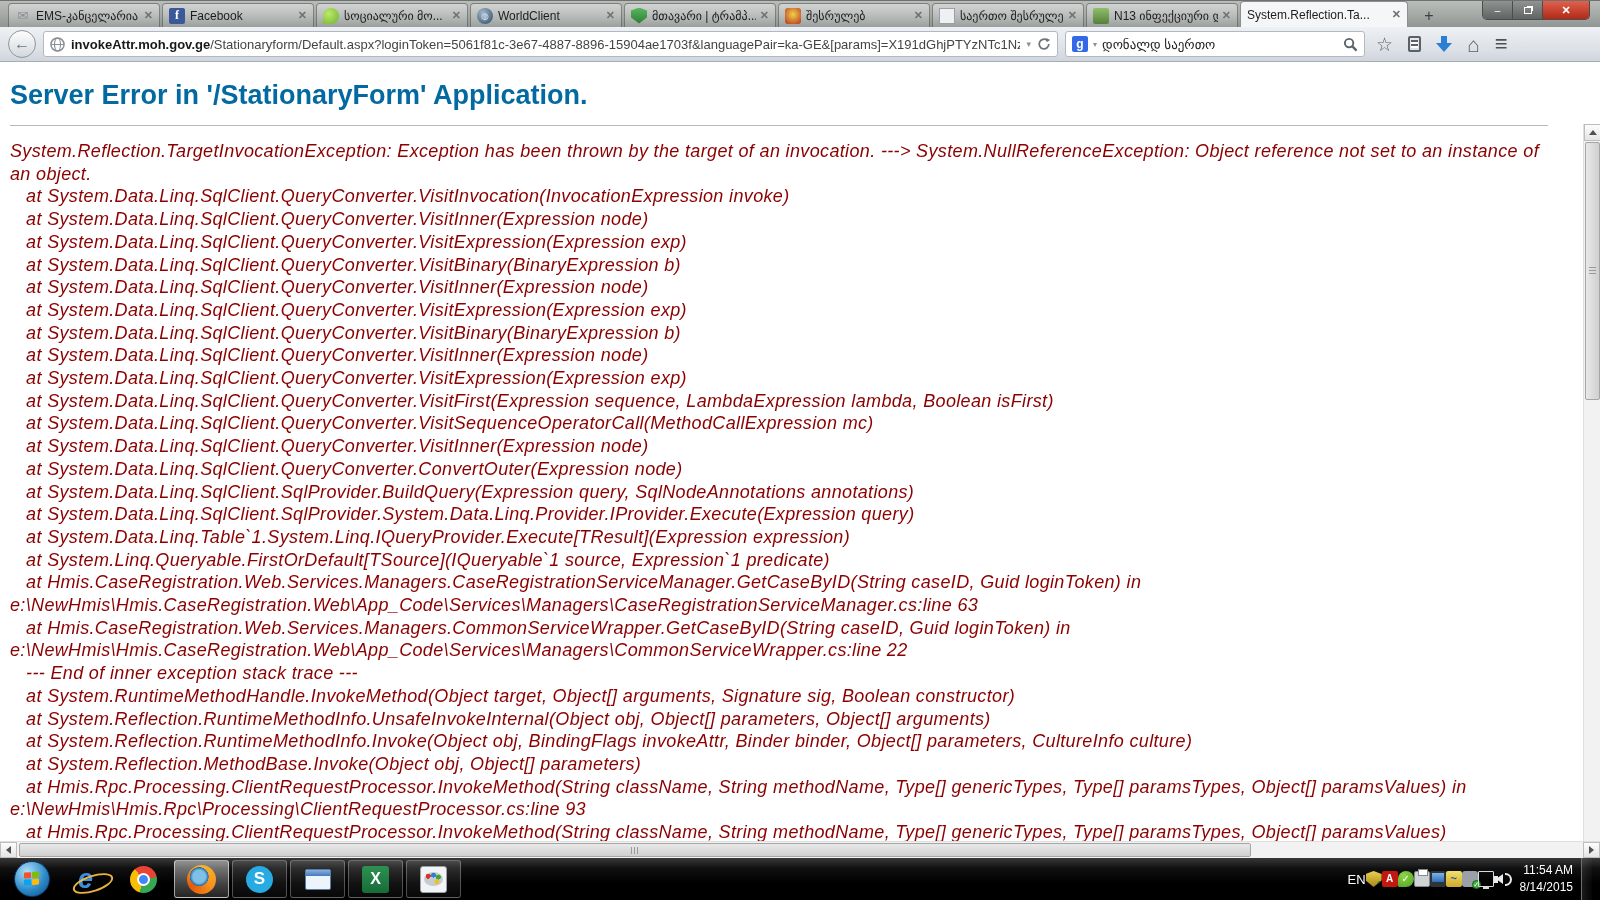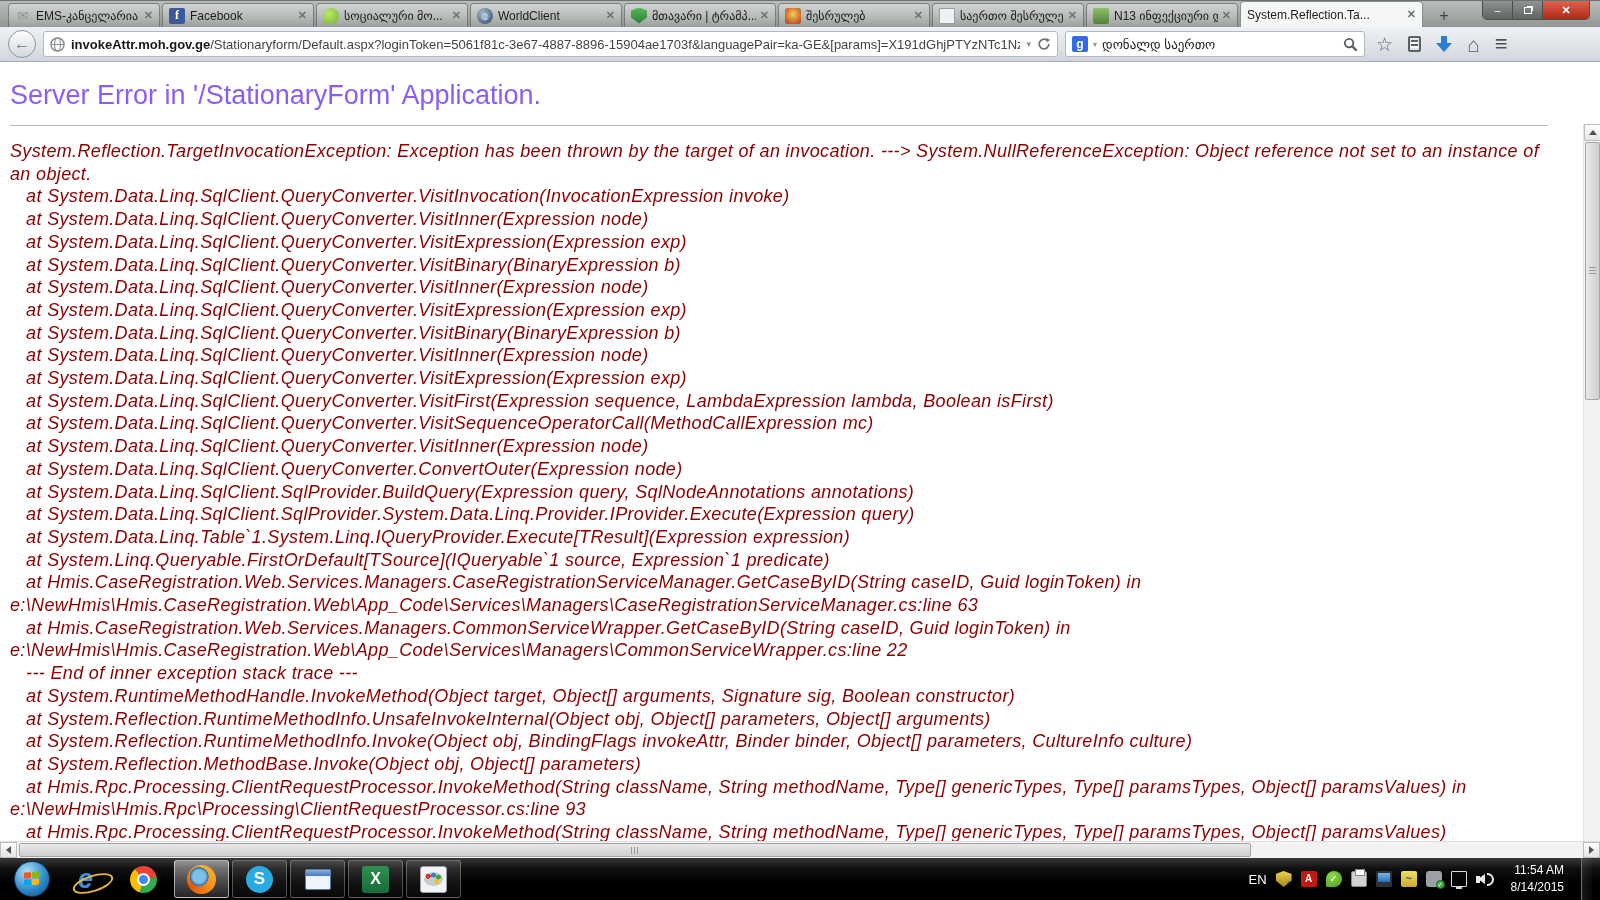--- a/index.html
+++ b/index.html
@@ -5,21 +5,21 @@
   * { margin:0; padding:0; box-sizing:border-box; }
   html,body { width:1600px; height:900px; overflow:hidden; font-family:"Liberation Sans",sans-serif; background:#000; }
   .window { position:absolute; top:0; left:0; width:1600px; height:858px; background:#fff; }
 
   
   .titlebar { position:relative; height:27px; background:linear-gradient(#b9bdba,#a2a7a4 60%,#8f9592); border-top:1px solid #6d716f; }
   .tabs { position:absolute; left:8px; bottom:0; display:flex; align-items:flex-end; }
   .tab { width:152px; height:24px; margin-right:2px; display:flex; align-items:center; padding:0 6px;
          border:1px solid rgba(70,75,72,.55); border-bottom:none; border-radius:4px 4px 0 0;
          background:linear-gradient(rgba(255,255,255,.38),rgba(255,255,255,.10)); font-size:12px; color:#1d1d1d; }
-  .tab.active { width:183px; height:26px; background:#f4f6f7; border-color:#8a908d; position:relative; z-index:2; }
+  .tab.active { width:168px; height:26px; background:#f4f6f7; border-color:#8a908d; position:relative; z-index:2; }
   .tab-title { flex:1; overflow:hidden; white-space:nowrap; }
   .tab-close { color:#6e7472; font-size:11px; font-weight:bold; padding-left:4px; cursor:default; }
   .favicon { width:16px; height:16px; margin-right:5px; flex:none; display:flex; align-items:center; justify-content:center; font-size:11px; }
   .fav-ems { color:#8a8f94; font-size:13px; }
   .fav-fb { background:#3b5998; color:#fff; border-radius:2px; font-weight:bold; font-size:12px; font-family:"Liberation Serif",serif; }
   .fav-leaf { background:radial-gradient(circle at 35% 35%,#bfe86a,#6db52c); border-radius:50% 50% 50% 0; }
   .fav-globe { background:radial-gradient(circle at 35% 30%,#9fb6c8,#2d4a66); border-radius:50%; color:#dce8f2; font-size:9px; }
   .fav-shield { background:linear-gradient(#57b75b,#2c7d36); clip-path:polygon(50% 0,100% 18%,100% 62%,50% 100%,0 62%,0 18%); }
   .fav-emblem { background:radial-gradient(circle at 50% 40%,#f3d04a,#b5321f); border-radius:3px; }
   .fav-doc { background:#eef1f3; border:1px solid #9aa1a6; }
@@ -54,21 +54,21 @@
   .ticon { color:#5a6167; font-size:19px; line-height:1; }
   .clipboard-icon { width:13px; height:16px; border:2px solid #5a6167; border-radius:2px;
                     background:repeating-linear-gradient(#fff 0 2px,#5a6167 2px 4px); background-clip:content-box; padding:2px 1px; }
   .dl-icon { display:flex; flex-direction:column; align-items:center; }
   .dl-stem { width:6px; height:7px; background:#2a7fd4; }
   .dl-head { width:0; height:0; border-left:8px solid transparent; border-right:8px solid transparent; border-top:9px solid #2a7fd4; }
   .menu-icon { font-size:22px; color:#4c5358; font-weight:bold; }
 
   
   .content { position:relative; height:779px; background:#fff; padding:10px 12px 0 10px; overflow:hidden; }
-  .err-title { color:#8b5cf6; font-size:27px; font-weight:normal; letter-spacing:0; margin:8px 0 14px 0; }
+  .err-title { color:#0369a1; font-size:27px; font-weight:bold; letter-spacing:0; margin:8px 0 14px 0; }
   .rule { border:none; border-top:1px solid #b9b9b9; margin-right:40px; }
   .trace { font-family:"Liberation Sans",sans-serif; font-style:italic; font-size:18px; line-height:22.7px;
            letter-spacing:.35px; color:#8b0000; white-space:pre-wrap; overflow-wrap:break-word;
            width:1538px; margin-top:14px; }
 
   
   .vscroll { position:absolute; top:62px; right:0; width:17px; height:778px; background:#f2f2f2; border-left:1px solid #dfdfdf; }
   .scroll-btn { position:absolute; left:0; width:17px; height:17px; background:linear-gradient(#fdfdfd,#e4e4e4);
                 border:1px solid #bdbdbd; display:flex; align-items:center; justify-content:center; }
   .tri-up { width:0; height:0; border-left:4px solid transparent; border-right:4px solid transparent; border-bottom:5px solid #505050; }
@@ -113,21 +113,21 @@
   .excel-ic { width:27px; height:27px; border-radius:3px; background:linear-gradient(#2d9150,#176b38);
               color:#fff; font-weight:bold; font-size:16px; display:flex; align-items:center; justify-content:center; }
   .paint-ic { width:27px; height:27px; border-radius:3px; background:#f2f3f5; border:1px solid #9aa1a8;
               display:flex; align-items:center; justify-content:center; }
   .palette { width:19px; height:14px; border-radius:50%; background:
              radial-gradient(circle at 22% 30%,#d8342c 0 2.4px,transparent 2.6px),
              radial-gradient(circle at 50% 22%,#2d7fd0 0 2.4px,transparent 2.6px),
              radial-gradient(circle at 76% 36%,#3fa23c 0 2.4px,transparent 2.6px),
              radial-gradient(circle at 68% 70%,#e9c22c 0 2.4px,transparent 2.6px),
              #c6cbd1; }
-  .tray { margin-left:auto; display:flex; align-items:center; gap:9px; padding-right:4px; }
+  .tray { margin-left:auto; display:flex; align-items:center; padding-right:4px; }
   .lang { color:#fff; font-size:13px; }
   .tray-ic { width:16px; height:16px; position:relative; flex:none; }
   .shield-ic { background:linear-gradient(#ecd04e,#a8851c); clip-path:polygon(50% 0,100% 18%,100% 60%,50% 100%,0 60%,0 18%); }
   .shield-dot { position:absolute; right:-2px; bottom:-1px; width:7px; height:7px; border-radius:50%; background:#3fae3f; border:1px solid #1c611c; }
   .pdf-ic { background:#c2180f; border-radius:2px; color:#fff; font-size:10px; font-weight:bold; text-align:center; line-height:16px; }
   .av-ic { background:radial-gradient(circle at 35% 30%,#8fd64a,#4d9e1f); border-radius:50% 50% 50% 10%; color:#fff; font-size:10px; text-align:center; line-height:15px; }
   .printer-ic { background:#cfd3d6; border:1px solid #84898d; border-radius:2px; }
   .printer-ic::before { content:""; position:absolute; left:3px; top:-3px; width:8px; height:5px; background:#fff; border:1px solid #84898d; }
   .disp-ic { background:#2f3439; border-radius:2px; }
   .disp-ic::before { content:""; position:absolute; left:2px; top:2px; right:2px; bottom:5px; background:linear-gradient(#7db6e8,#2d6db5); }

